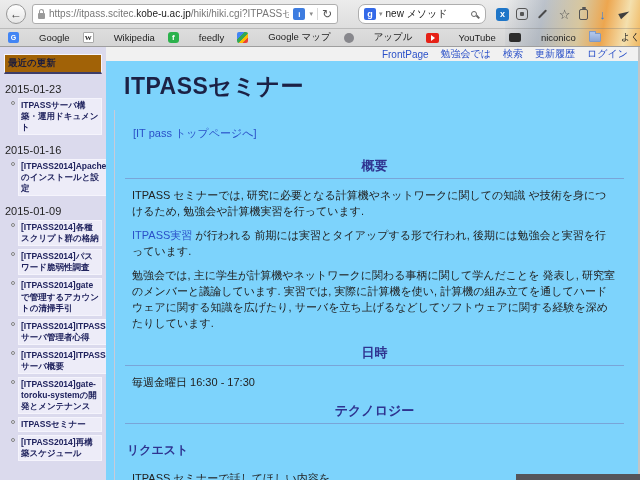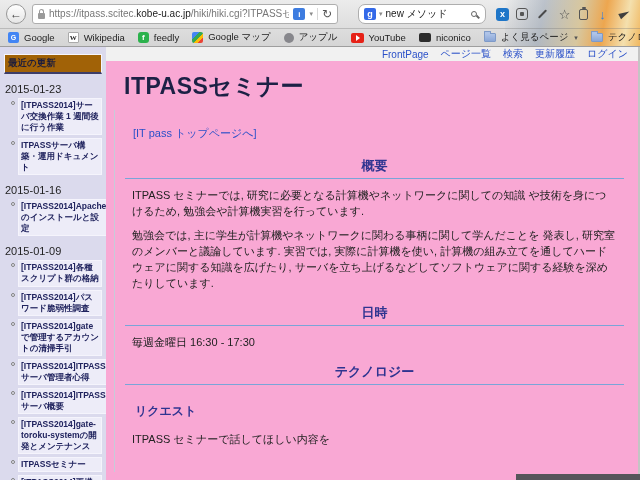--- a/index.html
+++ b/index.html
@@ -38,21 +38,21 @@
   .tbicon[data-icon="screenshot-icon"] { border: 1.5px solid #555; border-radius: 3px; width: 12px; height: 12px; }
   .tbicon[data-icon="screenshot-icon"]::before { content: ""; width: 4px; height: 4px; background: #555; border-radius: 1px; }
   .tbicon[data-icon="edit-icon"]::before { content: ""; width: 11px; height: 2px; background: #4a4a4a; border-radius: 1px; transform: rotate(-45deg); }
   .tbicon[data-icon="bookmark-star-icon"]::before { content: "☆"; font-size: 13px; line-height: 1; }
   .tbicon[data-icon="reading-list-icon"] { border: 1.5px solid #555; border-radius: 2px; width: 9px; height: 11px; position: relative; }
   .tbicon[data-icon="reading-list-icon"]::before { content: ""; position: absolute; top: -3px; left: 1.5px; width: 4px; height: 2px; background: #555; border-radius: 1px; }
   .tbicon[data-icon="downloads-icon"]::before { content: "↓"; color: #2f7de1; font-size: 13px; font-weight: bold; line-height: 1; }
   .tbicon[data-icon="send-tab-icon"]::before { content: ""; width: 0; height: 0; border-left: 11px solid #3f3f3f; border-top: 3.5px solid transparent; border-bottom: 3.5px solid transparent; transform: rotate(-28deg); }
   .tbicon[data-icon="menu-icon"]::before { content: "≡"; font-size: 15px; font-weight: bold; color: #3f3f3f; line-height: 1; }
   
-  .bm { display: inline-flex; align-items: center; gap: 5px; white-space: nowrap; }
+  .bm { display: inline-flex; align-items: center; gap: 20px; white-space: nowrap; }
   .fav { width: 11px; height: 11px; border-radius: 2px; display: inline-flex; align-items: center; justify-content: center; flex: none; position: relative; }
   .fav[data-icon="google-icon"] { background: #4285f4; }
   .fav[data-icon="google-icon"]::after { content: "G"; color: #fff; font-size: 7px; font-weight: bold; }
   .fav[data-icon="wikipedia-icon"] { background: #fff; border: 1px solid #aaa; border-radius: 1px; }
   .fav[data-icon="wikipedia-icon"]::after { content: "W"; color: #222; font-size: 7px; font-weight: bold; font-family: "Liberation Serif",serif; }
   .fav[data-icon="feedly-icon"] { background: #2bb24c; border-radius: 3px; }
   .fav[data-icon="feedly-icon"]::after { content: "f"; color: #fff; font-size: 8px; font-weight: bold; }
   .fav[data-icon="google-maps-icon"] { background: linear-gradient(135deg,#4285f4 0 32%,#34a853 32% 55%,#fbbc05 55% 76%,#ea4335 76%); border-radius: 2px; }
   .fav[data-icon="apple-icon"] { background: #87878c; border-radius: 50%; width: 10px; height: 10px; }
   .fav[data-icon="youtube-icon"] { background: #e62117; width: 13px; height: 10px; }
@@ -63,29 +63,29 @@
   .bm .caret { display: none; font-size: 7px; color: #555; margin-left: 1px; }
   .bm[data-drop="true"] .caret { display: inline; }
   
   .page { display: flex; height: 433px; border-right: 2px solid #c4c4c4; }
   .sidebar { width: 106px; flex: none; background: #dbdaed; padding: 7px 4px 0 4px; overflow: hidden; }
   .sb-title { background: #a16207; border: 1px solid #f6f5fd; border-bottom: 2px solid #3d3d68; padding: 2px 3px; font-weight: bold; color: #1d1d3c; font-size: 9.5px; }
   .sb-date { font-weight: normal; margin: 9px 1px 2px; color: #1e1e1e; font-size: 11px; }
   .sb-item { display: flex; gap: 3px; margin: 3px 0 3px 7px; align-items: flex-start; }
   .sb-bullet { width: 4px; height: 4px; border: 1px solid #808080; border-radius: 50%; margin-top: 3px; flex: none; background: #e8e7f4; }
   .sb-link { background: #edecf8; border: 1px solid #f5f4fc; padding: 1px 2px; color: #20235e; font-weight: bold; font-size: 8.5px; line-height: 1.3; flex: 1; }
-  .content { flex: 1; min-width: 0; background: #f9a8d4; }
+  .content { flex: 1; min-width: 0; background: #7dd3fc; }
   .topnav { background: #f1f1f1; height: 14px; display: flex; justify-content: flex-end; align-items: center; gap: 12px; padding-right: 10px; font-size: 10px; }
   .topnav a { color: #2a50c8; text-decoration: none; }
   .main { padding: 0 12px 0 8px; }
   h1.page-title { font-size: 23px; color: #1c2145; font-weight: bold; margin: 10px 0 8px 10px; letter-spacing: .5px; }
   .pagebody { border-left: 1px solid #c8cbd8; padding: 10px 2px 16px 10px; }
   .toplink { display: inline-block; color: #2a50c8; font-size: 11px; margin: 6px 0 4px 8px; text-decoration: none; }
   h2.sec { font-size: 13px; color: #2f3490; font-weight: bold; border-bottom: 1px solid #79a5d8; padding-bottom: 3px; margin: 12px 0 9px 0; text-align: center; }
-  h3.subsec { font-size: 12px; color: #2f3490; font-weight: bold; margin: 18px 0 12px 10px; }
+  h3.subsec { font-size: 12px; color: #2f3490; font-weight: bold; margin: 18px 0 12px 2px; }
   .pagebody p { font-size: 11px; color: #222; line-height: 1.45; margin: 8px 8px 8px 7px; }
   a.inline { color: #2a50c8; text-decoration: none; }
   .bottom-bar { position: absolute; left: 516px; top: 474px; width: 124px; height: 6px; background: #55555a; }
 </style>
 </head>
 <body>
 
 <div class="chrome">
   <div class="theme-art"></div>
 
@@ -189,24 +189,20 @@
 <div class="page">
 
   <div class="sidebar">
     <div class="sb-title">最近の更新</div>
     <div>
 
         <div class="sb-group">
           <div class="sb-date">2015-01-23</div>
           <div>
 
-              <div class="sb-item">
-                <span class="sb-bullet"></span>
-                <span class="sb-link">[ITPASS2014]サーバ交換作業 1 週間後に行う作業</span>
-              </div>
 
               <div class="sb-item">
                 <span class="sb-bullet"></span>
                 <span class="sb-link">ITPASSサーバ構築・運用ドキュメント</span>
               </div>
             </div>
         </div>
 
         <div class="sb-group">
           <div class="sb-date">2015-01-16</div>
@@ -266,37 +262,38 @@
         </div>
 
       </div>
   </div>
 
   <div class="content">
     <div class="topnav">
 
         <a href="#" class="nav-link">FrontPage</a>
 
-        <a href="#" class="nav-link">ページ一覧</a>
+        <a href="#" class="nav-link">勉強会では</a>
 
         <a href="#" class="nav-link">検索</a>
 
         <a href="#" class="nav-link">更新履歴</a>
 
         <a href="#" class="nav-link">ログイン</a>
       </div>
 
     <div class="main">
       <h1 class="page-title">ITPASSセミナー</h1>
 
       <div class="pagebody">
         <a href="#" class="toplink">[IT pass トップページへ]</a>
 
         <h2 class="sec">概要</h2>
         <p>ITPASS セミナーでは, 研究に必要となる計算機やネットワークに関しての知識 や技術を身につけるため, 勉強会や計算機実習を行っています.</p>
+        <p><a href="#" class="inline">ITPASS実習</a><span> が行われる 前期には実習とタイアップする形で行われ, 後期には勉強会と実習を行っています.</span></p>
         <p>勉強会では, 主に学生が計算機やネットワークに関わる事柄に関して学んだことを 発表し, 研究室のメンバーと議論しています. 実習では, 実際に計算機を使い, 計算機の組み立てを通してハードウェアに関する知識を広げたり, サーバを立ち上げるなどしてソフトウェアに関する経験を深めたりしています.</p>
 
         <h2 class="sec">日時</h2>
         <p>毎週金曜日 16:30 - 17:30</p>
 
         <h2 class="sec">テクノロジー</h2>
 
         <h3 class="subsec">リクエスト</h3>
         <p>ITPASS セミナーで話してほしい内容を</p>
         

